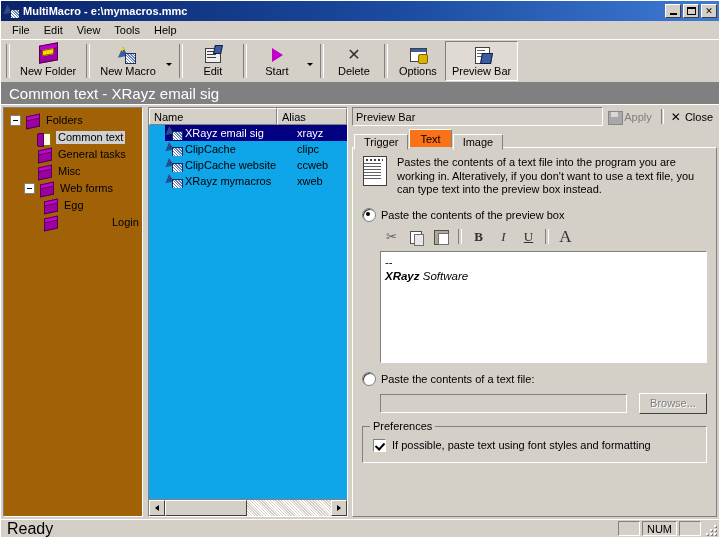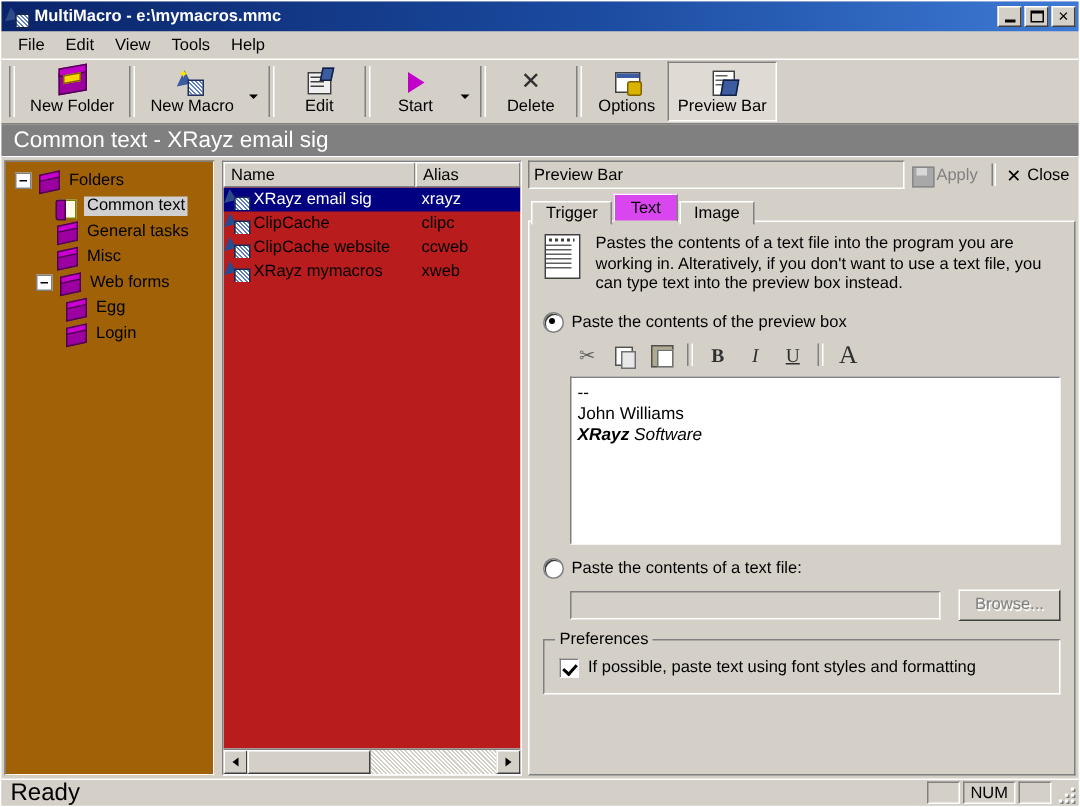--- a/index.html
+++ b/index.html
@@ -171,21 +171,21 @@
   .tlabel.sel{background:#d0d0d0;}
   
   .lhead{display:flex;height:17px;flex:0 0 17px;background:#d4d0c8;}
   .lh{
     border:1px solid;border-color:#ffffff #808080 #808080 #ffffff;
     background:#d4d0c8;font-size:11px;display:flex;align-items:center;
     padding-left:4px;box-sizing:border-box;cursor:default;
   }
   .lh.name{flex:0 0 128px;}
   .lh.alias{flex:1 1 auto;}
-  .lrows{flex:1 1 auto;background:#b91c1c;overflow:hidden;}
+  .lrows{flex:1 1 auto;background:#0ea5e9;overflow:hidden;padding-left:16px;}
   .lrow{display:flex;align-items:center;height:16px;font-size:11px;cursor:default;}
   .lrow.sel{background:#000080;color:#ffffff;}
   .lrow .nm{flex:0 0 128px;display:flex;align-items:center;padding-left:2px;box-sizing:border-box;white-space:nowrap;overflow:hidden;}
   .lrow .al{flex:1 1 auto;padding-left:4px;white-space:nowrap;overflow:hidden;}
   .mico{width:16px;height:14px;flex:0 0 16px;position:relative;margin-right:2px;}
   .mico .c1{position:absolute;left:0px;top:1px;width:0;height:0;
     border-left:7px solid #2a4a8a;border-bottom:5px solid transparent;border-top:5px solid transparent;
     transform:rotate(22deg);}
   .mico .c2{position:absolute;left:5px;top:5px;width:9px;height:8px;
     background:repeating-linear-gradient(45deg,#ffffff 0 1px,#5f7fbf 1px 2px);border:1px solid #1a2a5a;}
@@ -227,21 +227,21 @@
   .tabs{display:flex;align-items:flex-end;height:19px;flex:0 0 19px;margin-top:3px;padding-left:2px;}
   .tab{
     height:16px;padding:0 9px;display:flex;align-items:center;font-size:11px;
     background:#d4d0c8;box-sizing:border-box;cursor:default;
     border:1px solid;border-color:#ffffff #808080 #d4d0c8 #ffffff;
     margin-right:1px;position:relative;top:2px;
   }
   .tab.active{
     height:19px;top:0;font-weight:normal;
     border-color:#ffffff #808080 #d4d0c8 #ffffff;
-    background:#d946ef;z-index:3;padding:0 10px;
+    background:#f97316;z-index:3;padding:0 10px;
   }
   .tabbody{
     flex:1 1 auto;min-height:0;
     border:1px solid;border-color:#ffffff #808080 #808080 #ffffff;
     background:#d4d0c8;box-sizing:border-box;
     padding:8px 9px 6px 9px;display:flex;flex-direction:column;
     margin-top:-1px;
   }
   .desc{display:flex;gap:9px;align-items:flex-start;}
   .doc-ico{width:26px;height:30px;flex:0 0 26px;position:relative;}
@@ -465,21 +465,21 @@
           <span class="tlabel">Web forms</span>
         </div>
 
         <div class="tnode" style="padding-left:34px;">
           <span class="tico">
               <span class="bk"></span>
             </span>
           <span class="tlabel">Egg</span>
         </div>
 
-        <div class="tnode" style="padding-left:34px;">
+        <div class="tnode" style="padding-left:34px;gap:48px;">
           <span class="tico">
               <span class="bk"></span>
             </span>
           <span class="tlabel">Login</span>
         </div>
 
       </div>
     </div>
 
     <div class="splitter"></div>
@@ -606,21 +606,20 @@
               <span class="t und">U</span>
             </div>
           <div class="fbsep"></div>
           <div class="fb">
               <span class="t big">A</span>
             </div>
         </div>
 
         <div class="textbox">
           <div class="tb-l1">--</div>
-          <div>John Williams</div>
           <div class="tb-l3"><b>XRayz</b><i> Software</i></div>
         </div>
 
         <div class="radiorow" style="margin-top:9px;">
           <span class="radio"></span>
           <span class="lb">Paste the contents of a text file:</span>
         </div>
 
         <div class="filerow">
           <div class="filefield"></div>

